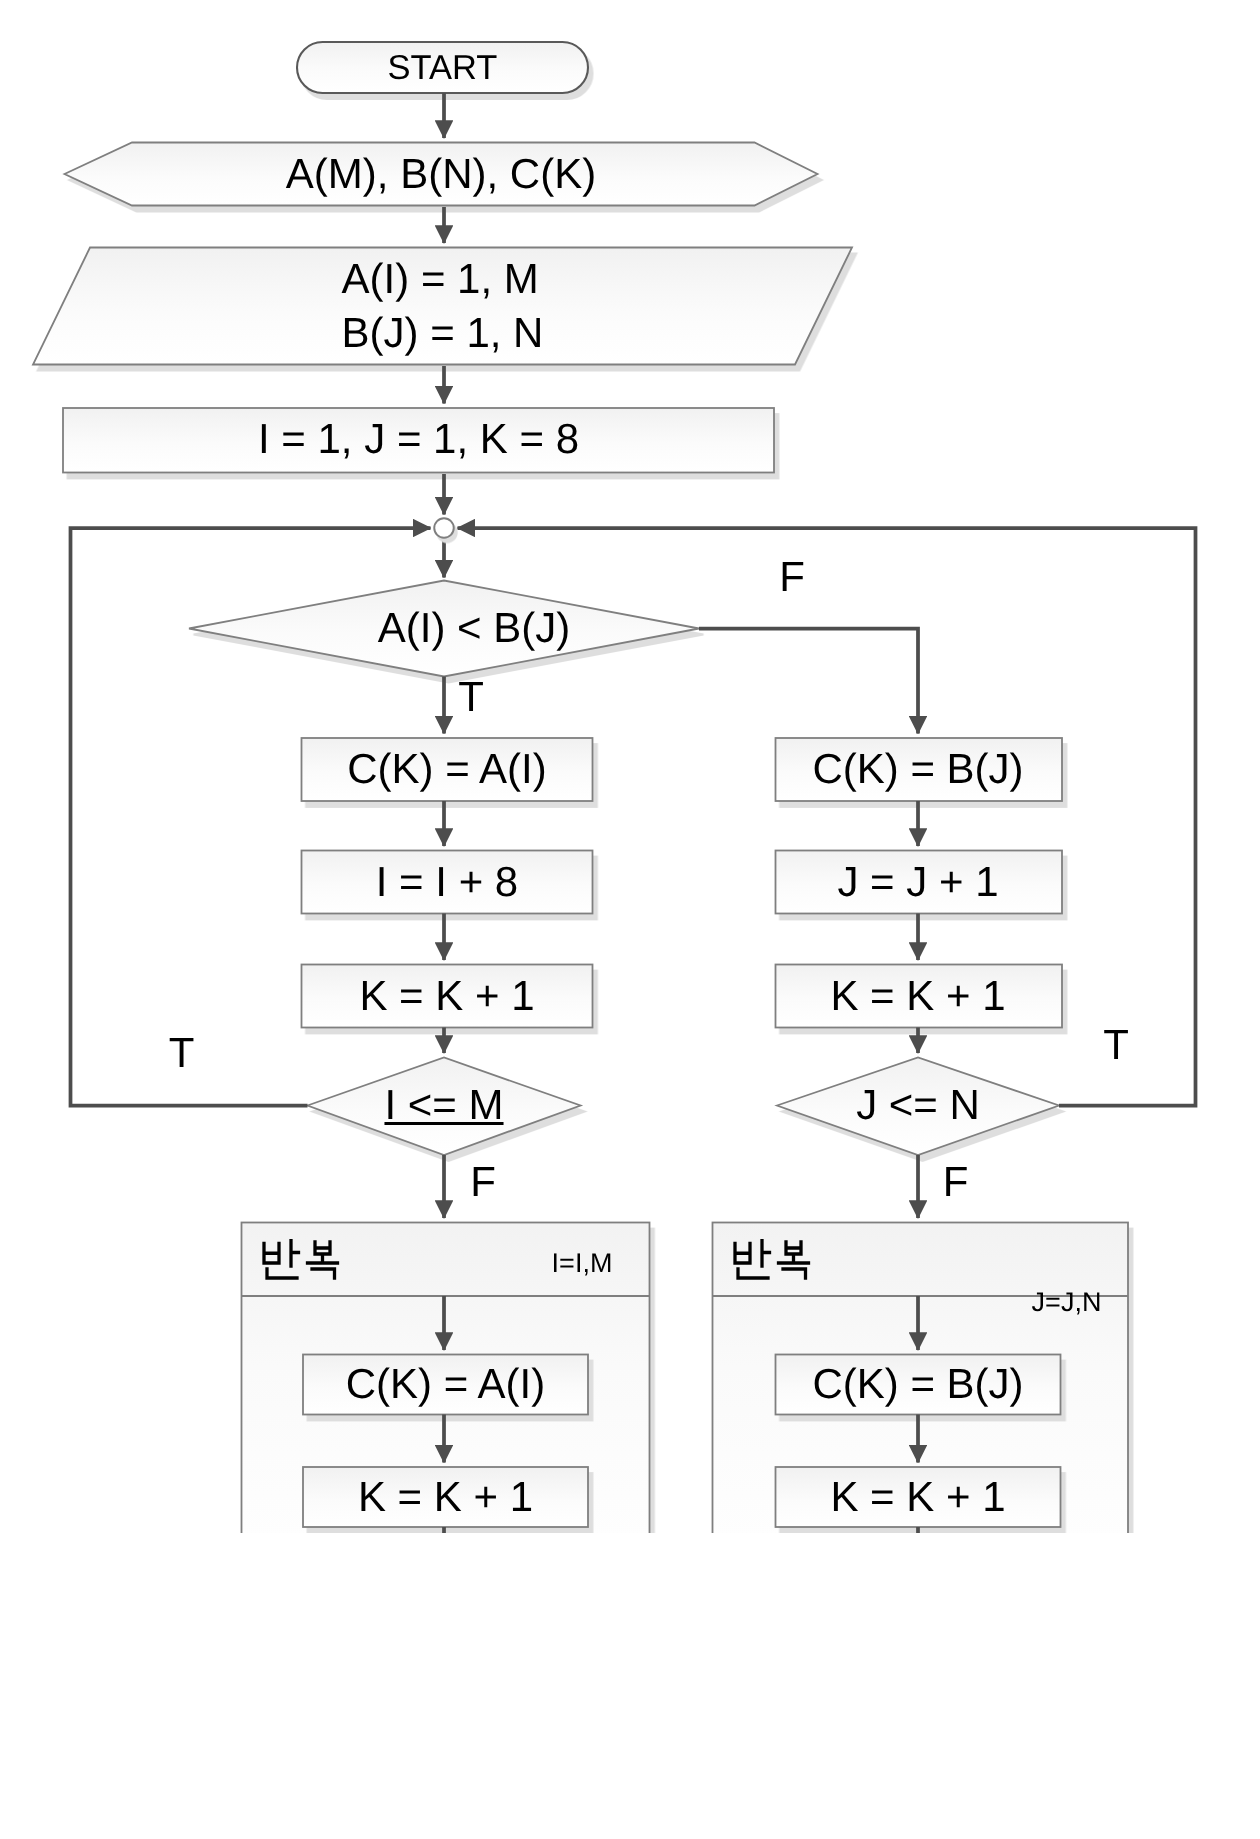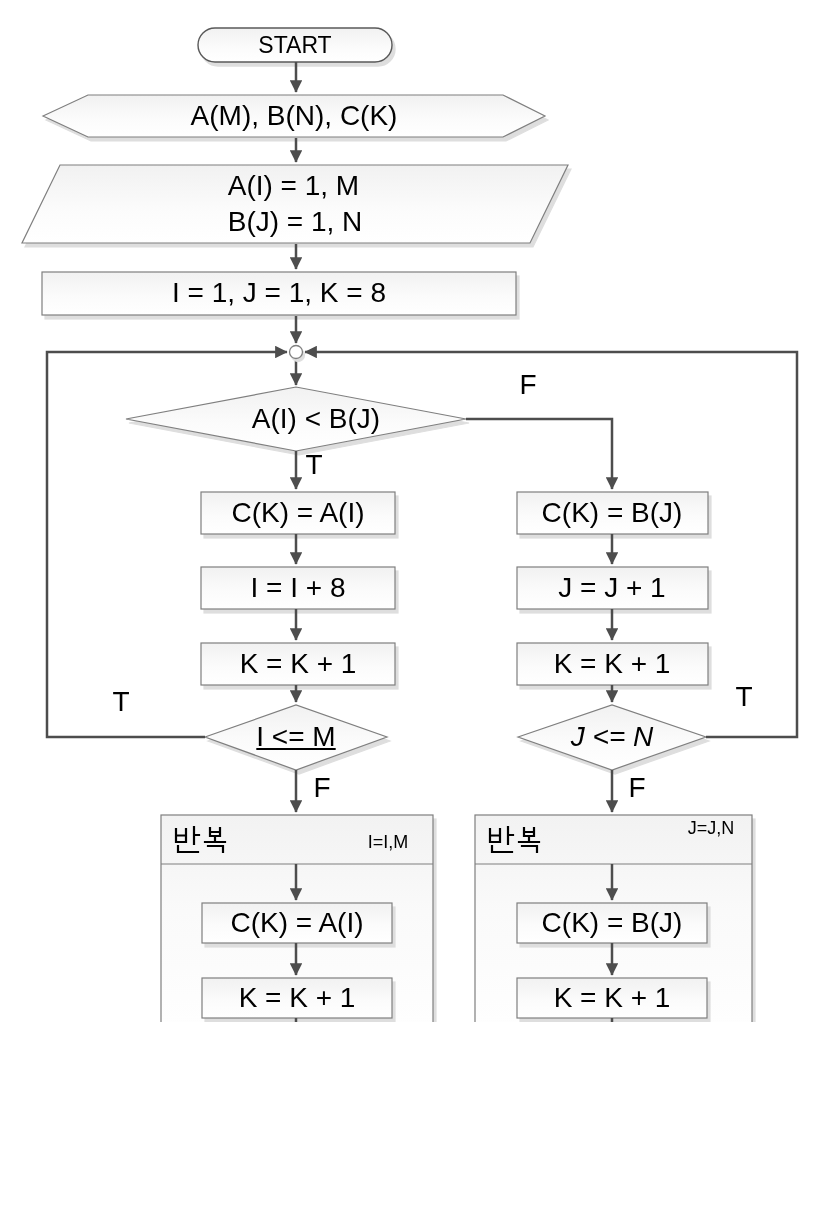--- a/index.html
+++ b/index.html
@@ -124,42 +124,42 @@
   <div class="lbl" style="left:296px; top:419px;margin-left:20px;">A(I) &lt; B(J)</div>
 
   <div class="lbl" style="left:298px; top:513px;">C(K) = A(I)</div>
   <div class="lbl" style="left:298px; top:588px;">I = I + 8</div>
   <div class="lbl" style="left:298px; top:664px;">K = K + 1</div>
   <div class="lbl" style="left:612px; top:513px;">C(K) = B(J)</div>
   <div class="lbl" style="left:612px; top:588px;text-align:center;">J = J + 1</div>
   <div class="lbl" style="left:612px; top:664px;">K = K + 1</div>
 
   <div class="lbl" style="left:296px; top:737px;text-decoration:underline;">I &lt;= M</div>
-  <div class="lbl" style="left:612px; top:737px;font-style:italic;">J &lt;= N</div>
+  <div class="lbl" style="left:612px; top:737px;">J &lt;= N</div>
 
   <div class="lbl" style="left:314px; top:465px;">T</div>
   <div class="lbl" style="left:528px; top:385px;">F</div>
   <div class="lbl" style="left:121px; top:702px;">T</div>
   <div class="lbl" style="left:744px; top:697px;">T</div>
   <div class="lbl" style="left:322px; top:788px;">F</div>
   <div class="lbl" style="left:637px; top:788px;">F</div>
 
   <span class="sr">반복</span>
   <svg class="glyph" style="left:173px; top:826px;" width="58" height="28" viewBox="0 0 58 28" role="img" aria-label="반복">
     <path d="M3,3 V16 M13,3 V16 M3,9.5 H13 M3,16 H13 M21,1 V18 M21,9 H26 M5,20 V26 H25"></path>
     <path d="M37,2 V10 M47,2 V10 M37,6 H47 M37,10 H47 M42,12 V16 M32,16 H52 M35,20 H50 V26"></path>
   </svg>
   <div class="lbl lbl-small" style="left:388px; top:842px;">I=I,M</div>
 
   <span class="sr">반복</span>
   <svg class="glyph" style="left:487px; top:826px;" width="58" height="28" viewBox="0 0 58 28" role="img" aria-label="반복">
     <path d="M3,3 V16 M13,3 V16 M3,9.5 H13 M3,16 H13 M21,1 V18 M21,9 H26 M5,20 V26 H25"></path>
     <path d="M37,2 V10 M47,2 V10 M37,6 H47 M37,10 H47 M42,12 V16 M32,16 H52 M35,20 H50 V26"></path>
   </svg>
-  <div class="lbl lbl-small" style="left:711px; top:828px;">J=J,N</div>
+  <div class="lbl lbl-small" style="left:711px; top:868px;">J=J,N</div>
 
   <div class="lbl" style="left:297px; top:923px;">C(K) = A(I)</div>
   <div class="lbl" style="left:297px; top:998px;">K = K + 1</div>
   <div class="lbl" style="left:612px; top:923px;">C(K) = B(J)</div>
   <div class="lbl" style="left:612px; top:998px;">K = K + 1</div>
 
   <div class="lbl lbl-big" style="left:454px; top:1144px;font-weight:bold;">END</div>
 
 </div>
 

